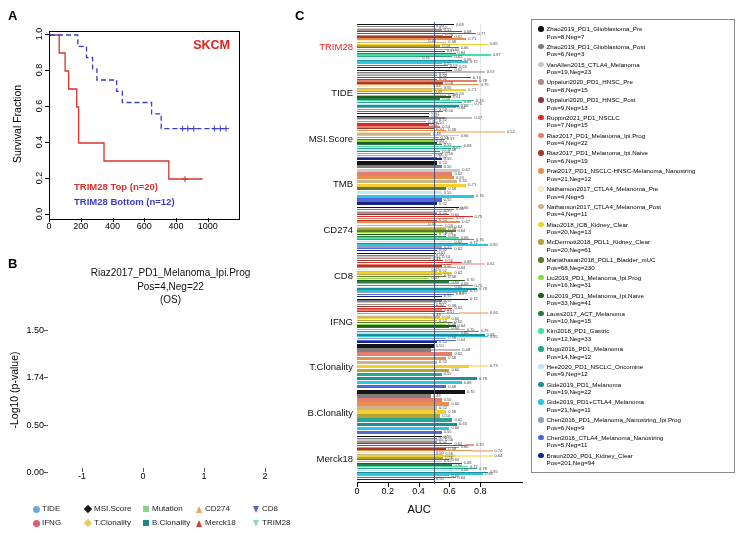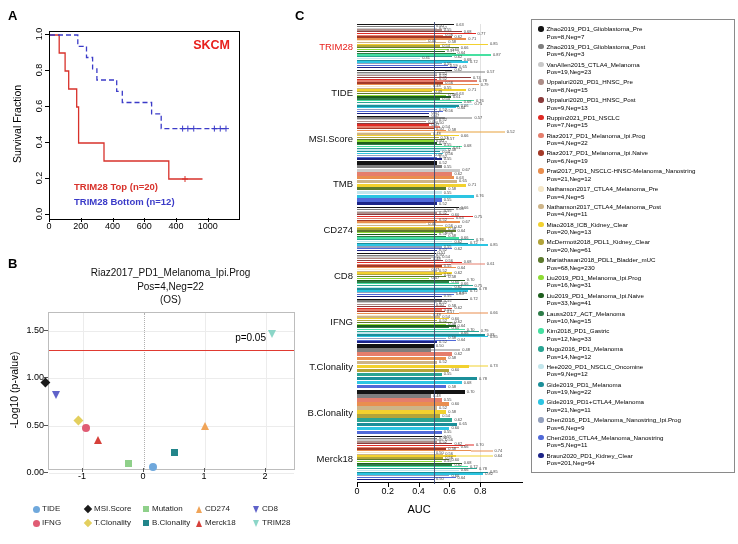--- a/index.html
+++ b/index.html
@@ -69,42 +69,20 @@
     <div class="kmLeg" style="top:164px;color:#3b3bc8;">TRIM28 Bottom (n=12)</div>
   </div>
   <div id="ylabA">Survival Fraction</div>
 
   <div class="pl" style="left:8px;top:256px;">B</div>
   <div id="titleB" class="ctr">
     <div>Riaz2017_PD1_Melanoma_Ipi.Prog</div>
     <div>Pos=4,Neg=22</div>
     <div>(OS)</div>
   </div>
-  <div id="plotB">
-    <div id="pvalB">p=0.05</div>
-  <div class="gl-h" style="top: 160.005px;"></div>
-      <div class="gl-h" style="top: 112.67px;"></div>
-      <div class="gl-h" style="top: 65.335px;"></div>
-      <div class="gl-h" style="top: 18px;"></div>
-      <div class="gl-v" style="left: 34.1294px;"></div>
-      <div class="gl-0" style="left: 95.0746px;"></div>
-      <div class="gl-v" style="left: 156.02px;"></div>
-      <div class="gl-v" style="left: 216.965px;"></div>
-      <div id="redlineB" style="top: 36.8393px; background: rgb(224, 58, 49);"></div>
-      <div class="pt" style="width: 8px; height: 8px; border-radius: 50%; background: rgb(111, 168, 220); left: 100.216px; top: 150.325px;"></div>
-      <div class="pt" style="width: 6.8px; height: 6.8px; background: rgb(26, 26, 26); transform: rotate(45deg); left: -7.05672px; top: 65.7218px;"></div>
-      <div class="pt" style="width: 7.04px; height: 7.04px; background: rgb(143, 208, 138); left: 76.3183px; top: 147.018px;"></div>
-      <div class="pt" style="width: 0px; height: 0px; border-left: 4px solid transparent; border-right: 4px solid transparent; border-bottom: 8px solid rgb(240, 164, 88); left: 152.02px; top: 108.67px;"></div>
-      <div class="pt" style="width: 0px; height: 0px; border-left: 4px solid transparent; border-right: 4px solid transparent; border-top: 8px solid rgb(95, 98, 201); left: 2.70398px; top: 78.3756px;"></div>
-      <div class="pt" style="width: 8px; height: 8px; border-radius: 50%; background: rgb(224, 92, 116); left: 33.1766px; top: 110.563px;"></div>
-      <div class="pt" style="width: 6.8px; height: 6.8px; background: rgb(227, 207, 94); transform: rotate(45deg); left: 25.8537px; top: 103.59px;"></div>
-      <div class="pt" style="width: 7.04px; height: 7.04px; background: rgb(34, 133, 138); left: 122.027px; top: 135.658px;"></div>
-      <div class="pt" style="width: 0px; height: 0px; border-left: 4px solid transparent; border-right: 4px solid transparent; border-bottom: 8px solid rgb(214, 64, 58); left: 45.3657px; top: 122.87px;"></div>
-      <div class="pt" style="width: 0px; height: 0px; border-left: 4px solid transparent; border-right: 4px solid transparent; border-top: 8px solid rgb(140, 214, 200); left: 219.06px; top: 16.8401px;"></div>
-    </div>
   <div id="ylabB">-Log10 (p-value)</div>
 
   <div class="pl" style="left:295px;top:8px;">C</div>
   <div id="plotC">
     <div id="gl08C" style="left:123px;"></div>
     <div id="groupsC">
         <div class="cgroup">
           <div class="cgl" style="color: rgb(232, 33, 29);">TRIM28</div>
           <div class="cbarRow">
             <div class="cbar" style="width: 97.02px; background: rgb(20, 20, 20);"></div>
@@ -1183,21 +1161,21 @@
     <div class="tickA-y" style="left: 39px; top: 106px;">0.6</div>
     <div class="tkm" style="left: 45px; top: 106px; width: 4px; height: 1px;"></div>
     <div class="tickA-y" style="left: 39px; top: 70px;">0.8</div>
     <div class="tkm" style="left: 45px; top: 70px; width: 4px; height: 1px;"></div>
     <div class="tickA-y" style="left: 39px; top: 34px;">1.0</div>
     <div class="tkm" style="left: 45px; top: 34px; width: 4px; height: 1px;"></div>
     <div class="tickB-y" style="left: 16px; top: 467.005px;">0.00</div>
     <div class="tkm" style="left: 44px; top: 472.005px; width: 4px; height: 1px; background: rgb(85, 85, 85);"></div>
     <div class="tickB-y" style="left: 16px; top: 419.67px;">0.50</div>
     <div class="tkm" style="left: 44px; top: 424.67px; width: 4px; height: 1px; background: rgb(85, 85, 85);"></div>
-    <div class="tickB-y" style="left: 16px; top: 372.335px;">1.00</div>
+    <div class="tickB-y" style="left: 16px; top: 372.335px;">1.74</div>
     <div class="tkm" style="left: 44px; top: 377.335px; width: 4px; height: 1px; background: rgb(85, 85, 85);"></div>
     <div class="tickB-y" style="left: 16px; top: 325px;">1.50</div>
     <div class="tkm" style="left: 44px; top: 330px; width: 4px; height: 1px; background: rgb(85, 85, 85);"></div>
     <div class="tickB-x" style="left: 70.1294px; top: 471px;">-1</div>
     <div class="tkm" style="left: 82.1294px; top: 468px; width: 1px; height: 4px; background: rgb(85, 85, 85);"></div>
     <div class="tickB-x" style="left: 131.075px; top: 471px;">0</div>
     <div class="tkm" style="left: 143.075px; top: 468px; width: 1px; height: 4px; background: rgb(85, 85, 85);"></div>
     <div class="tickB-x" style="left: 192.02px; top: 471px;">1</div>
     <div class="tkm" style="left: 204.02px; top: 468px; width: 1px; height: 4px; background: rgb(85, 85, 85);"></div>
     <div class="tickB-x" style="left: 252.965px; top: 471px;">2</div>

